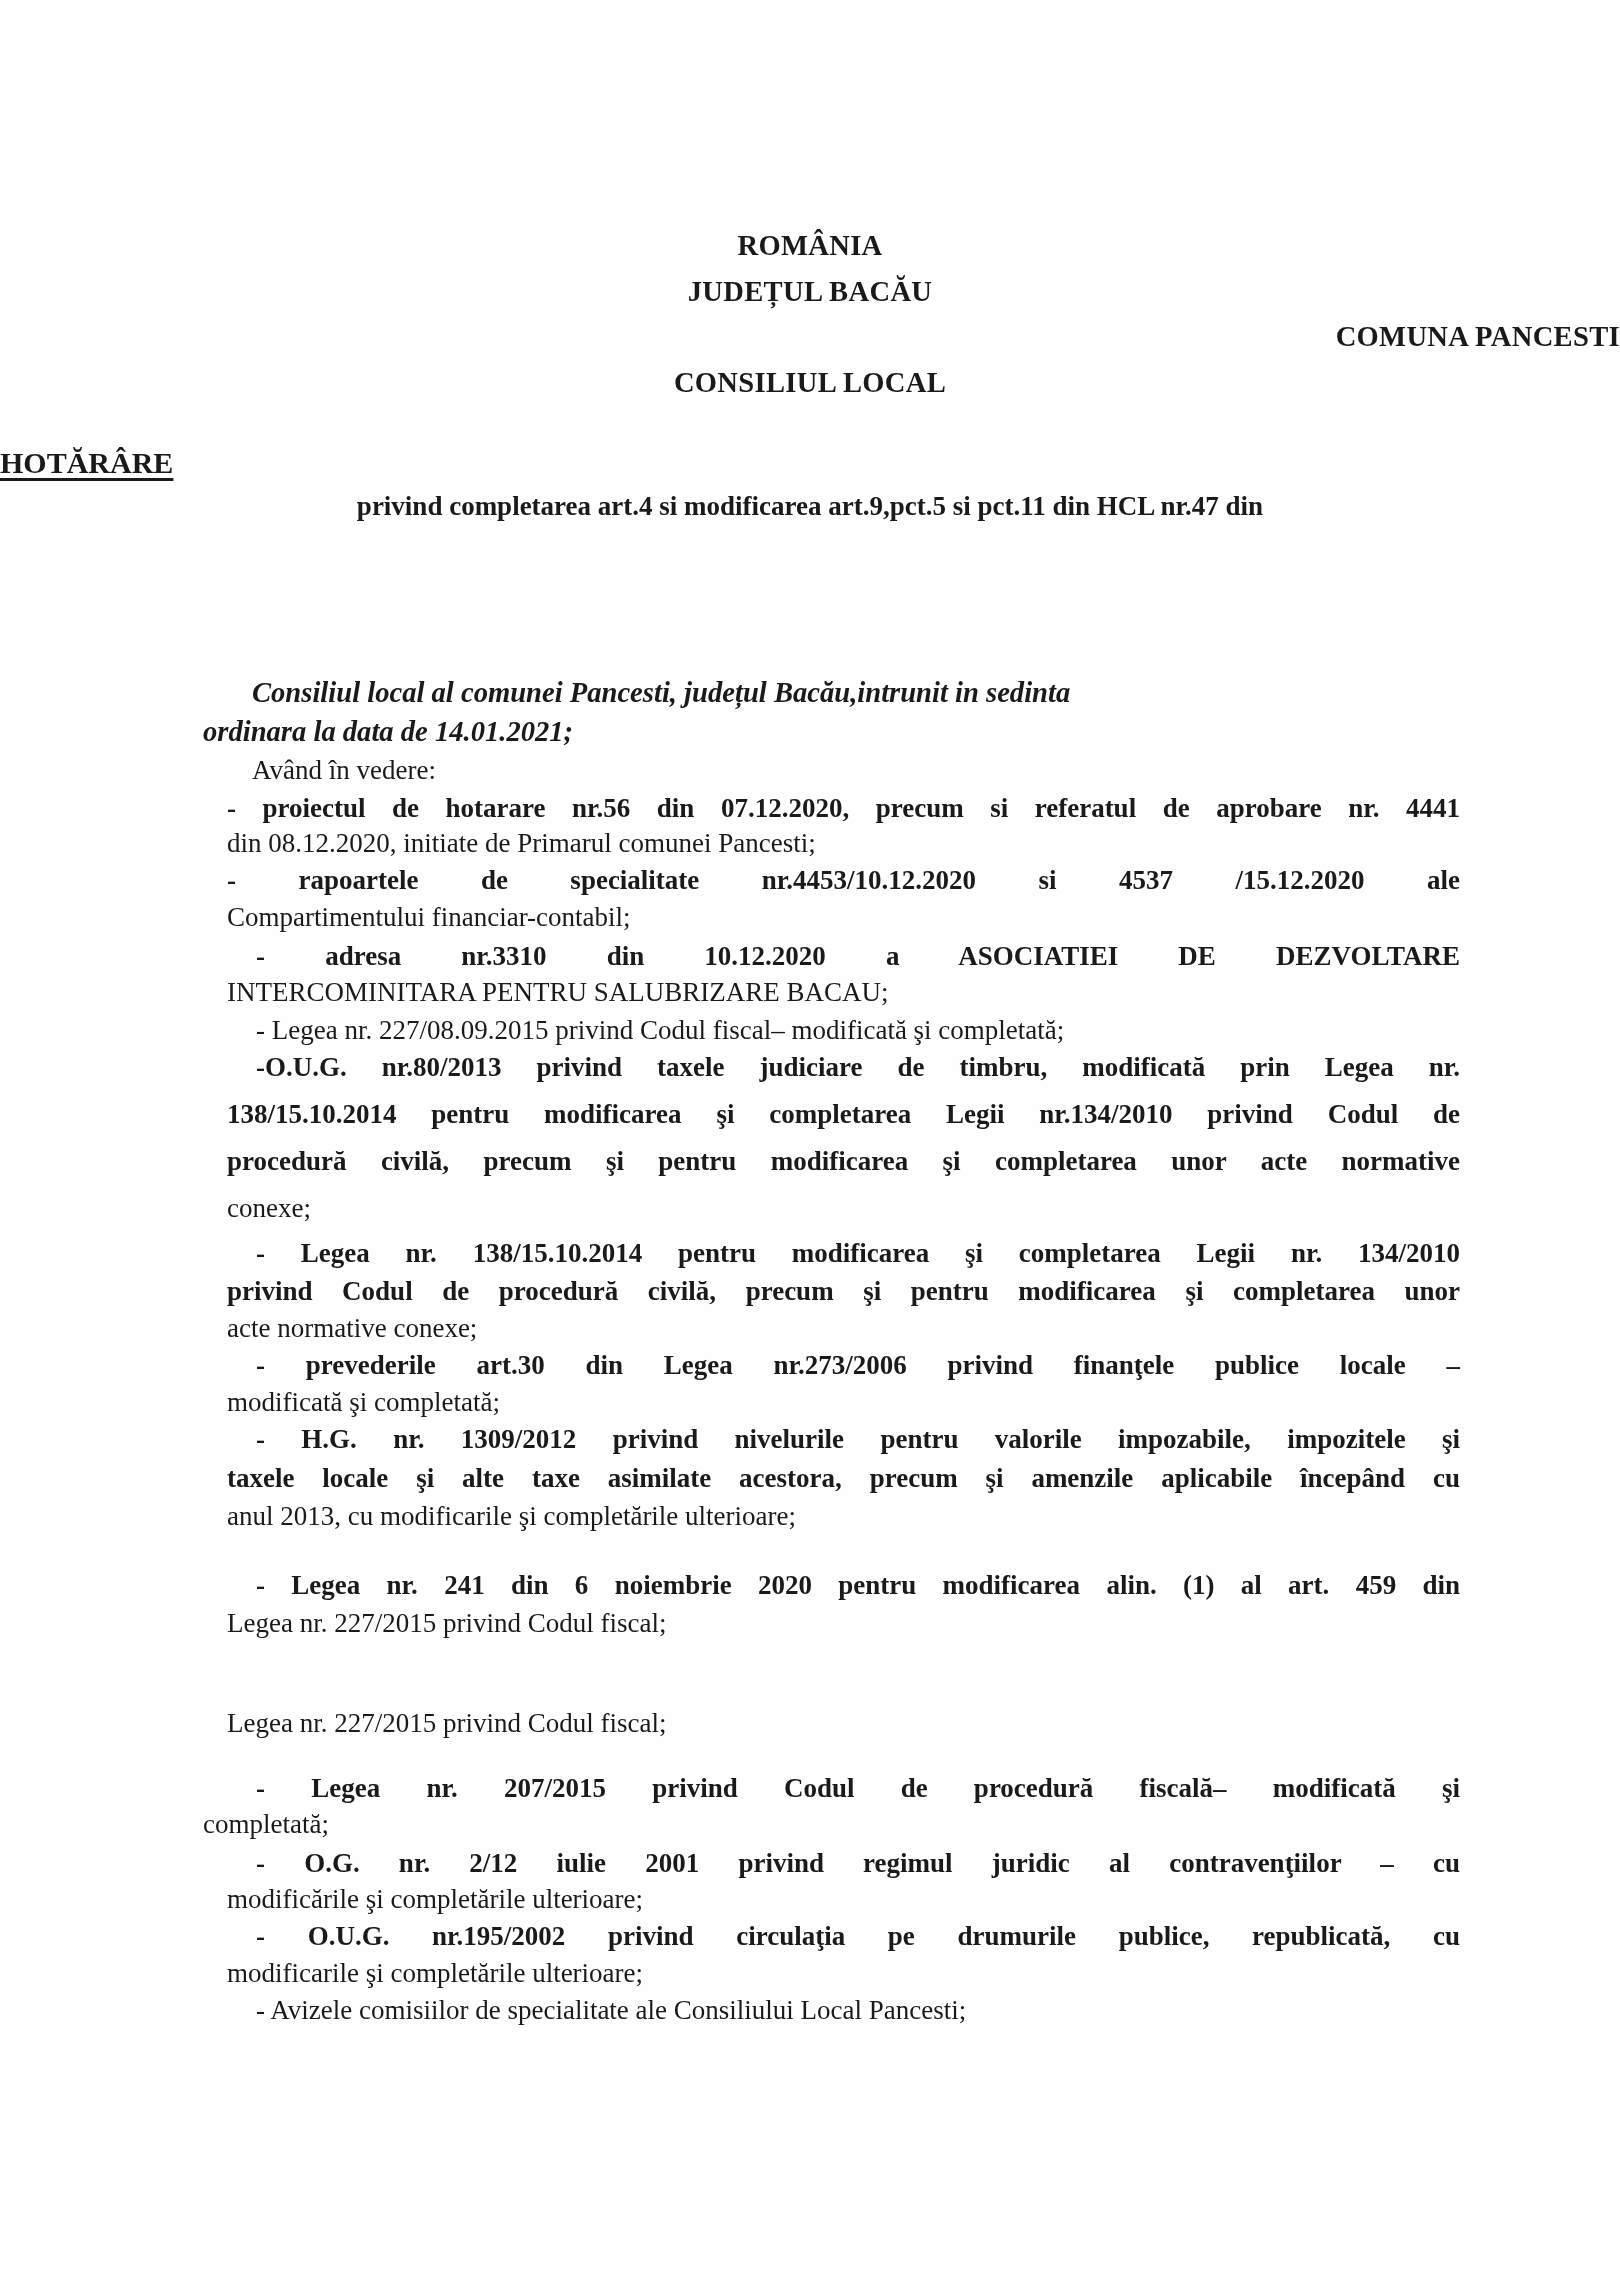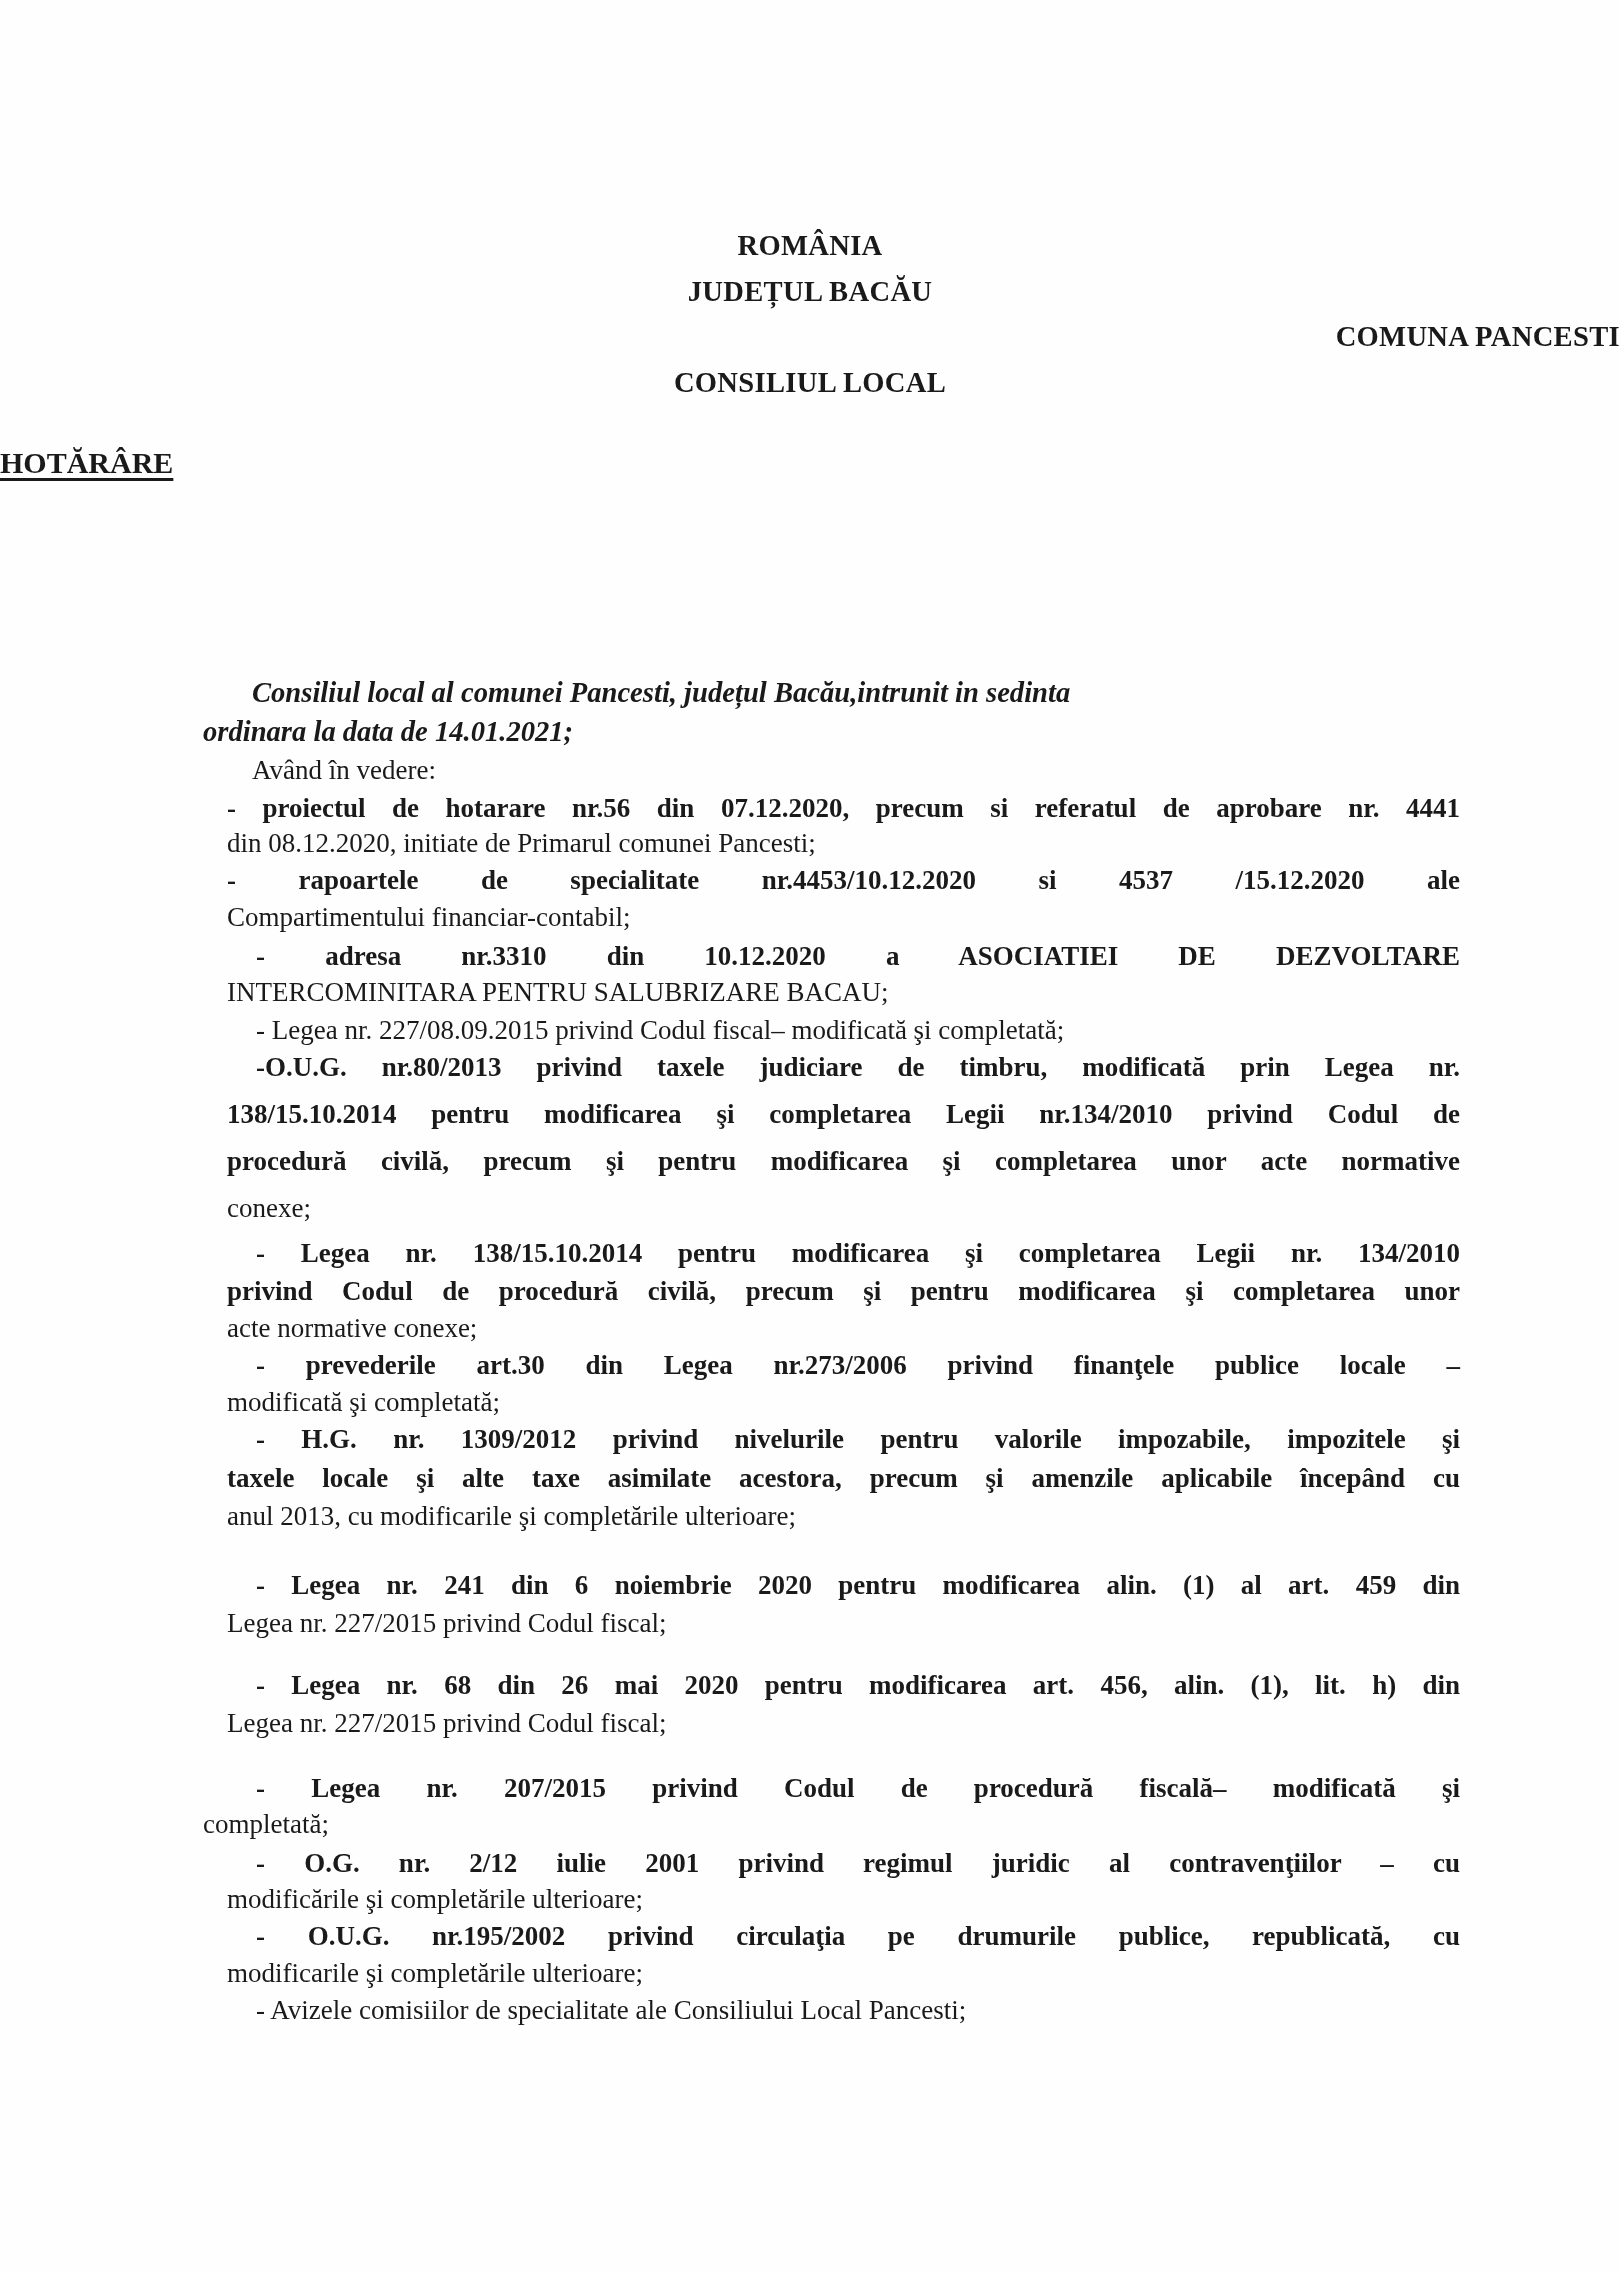--- a/index.html
+++ b/index.html
@@ -38,20 +38,21 @@
 <body>
 
 <div class="page">
 
   <div class="hdr" style="top:228px;">ROMÂNIA</div>
   <div class="hdr" style="top:274px;">JUDEȚUL BACĂU</div>
   <div class="hdr" style="top:319px;text-align:right;">COMUNA PANCESTI</div>
   <div class="hdr" style="top:365px;">CONSILIUL LOCAL</div>
 
   <div class="title" style="top:445px;">HOTĂRÂRE</div>
+  <div class="subtitle" style="top:488px;">privind completarea  art.4 si modificarea art.9,pct.5 si pct.11 din HCL nr.47 din</div>
 
   <div class="intro" style="left:252px; top:675px;">Consiliul local al comunei Pancesti, județul Bacău,intrunit in sedinta</div>
   <div class="intro" style="left:203px; top:714px;">ordinara la data de 14.01.2021;</div>
 
   <div class="ln" style="left:252px; top:753px;">Având în vedere:</div>
 
   <div class="just" style="left:227px; width:1233px; top:791px;">- proiectul de hotarare nr.56 din 07.12.2020, precum si referatul de aprobare nr. 4441</div>
   <div class="ln" style="left:227px; top:826px;">din 08.12.2020,  initiate de  Primarul comunei Pancesti;</div>
   <div class="just" style="left:227px; width:1233px; top:863px;">-  rapoartele  de  specialitate  nr.4453/10.12.2020   si  4537  /15.12.2020  ale</div>
   <div class="ln" style="left:227px; top:900px;">Compartimentului financiar-contabil;</div>
@@ -68,21 +69,20 @@
   <div class="ln" style="left:227px; top:1311px;">acte normative conexe;</div>
   <div class="just" style="left:256px; width:1204px; top:1348px;">- prevederile art.30 din Legea nr.273/2006 privind finanţele publice locale –</div>
   <div class="ln" style="left:227px; top:1385px;">modificată şi completată;</div>
   <div class="just" style="left:256px; width:1204px; top:1422px;">- H.G. nr. 1309/2012 privind nivelurile pentru valorile impozabile, impozitele şi</div>
   <div class="just" style="left:227px; width:1233px; top:1461px;">taxele locale şi alte taxe asimilate acestora, precum şi amenzile aplicabile începând cu</div>
   <div class="ln" style="left:227px; top:1499px;">anul 2013, cu modificarile şi completările ulterioare;</div>
 
   <div class="just" style="left:256px; width:1204px; top:1568px;">- Legea nr. 241 din 6 noiembrie 2020 pentru modificarea alin. (1) al art. 459 din</div>
   <div class="ln" style="left:227px; top:1606px;">Legea nr. 227/2015 privind Codul fiscal;</div>
 
-  <div class="just" style="left:256px; width:1204px; top:1668px;">- Legea nr. 68 din 26 mai 2020 pentru modificarea art. 456, alin. (1), lit. h) din</div>
   <div class="ln" style="left:227px; top:1706px;">Legea nr. 227/2015 privind Codul fiscal;</div>
 
   <div class="just" style="left:256px; width:1204px; top:1771px;">- Legea nr. 207/2015 privind Codul de procedură fiscală– modificată şi</div>
   <div class="ln" style="left:203px; top:1807px;">completată;</div>
   <div class="just" style="left:256px; width:1204px; top:1846px;">- O.G. nr. 2/12 iulie 2001 privind regimul juridic al contravenţiilor – cu</div>
   <div class="ln" style="left:227px; top:1882px;">modificările şi completările ulterioare;</div>
   <div class="just" style="left:256px; width:1204px; top:1919px;">- O.U.G. nr.195/2002 privind circulaţia pe drumurile publice, republicată, cu</div>
   <div class="ln" style="left:227px; top:1956px;">modificarile şi completările ulterioare;</div>
   <div class="ln" style="left:256px; top:1993px;">- Avizele comisiilor de specialitate ale Consiliului Local Pancesti;</div>
 

